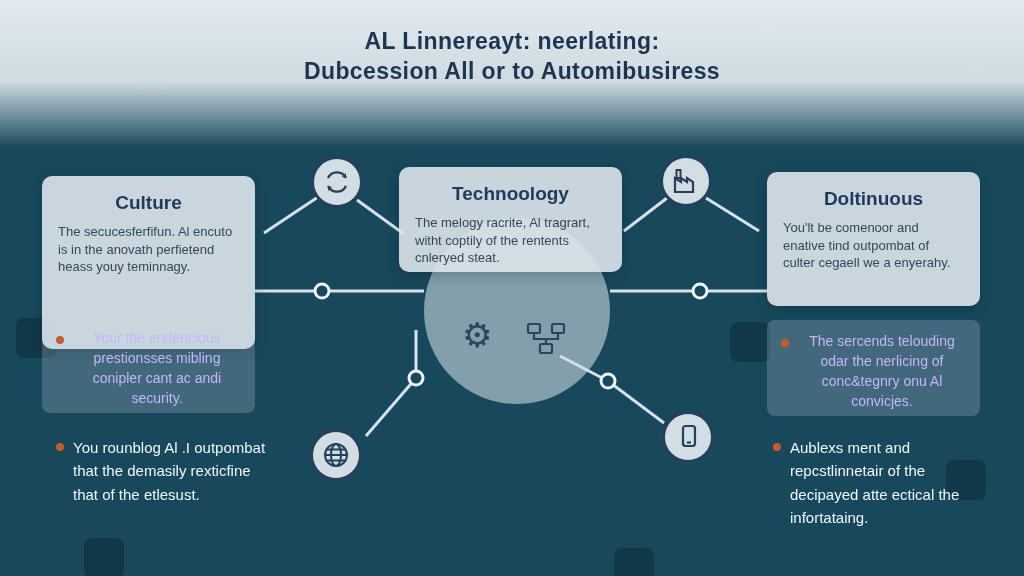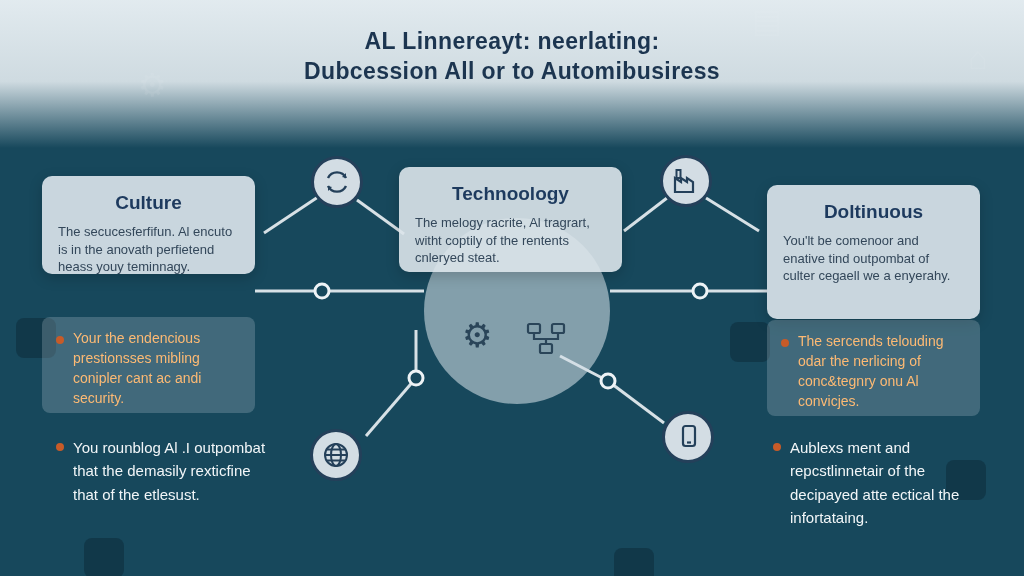--- a/index.html
+++ b/index.html
@@ -26,23 +26,23 @@
   .connectors{position:absolute;left:0;top:0;z-index:2;}
   
   .card{
     position:absolute;z-index:4;border-radius:10px;
     background:rgba(215,225,232,0.93);
     box-shadow:0 4px 14px rgba(0,0,0,0.18);
     padding:14px 16px;box-sizing:border-box;
   }
   .card h2{margin:2px 0 9px 0;text-align:center;font-size:19px;color:#1d3a5e;}
   .card p{margin:0;font-size:13px;line-height:1.36;color:#33475a;}
-  .card-left{left:42px;top:176px;width:213px;height:98px;}
+  .card-left{left:42px;top:176px;width:213px;height:173px;}
   .card-center{left:399px;top:167px;width:223px;height:105px;background:rgba(219,228,234,0.9);}
-  .card-right{left:767px;top:185px;width:213px;height:134px;}
+  .card-right{left:767px;top:172px;width:213px;height:134px;}
   
   .hub{
     position:absolute;left:424px;top:218px;width:186px;height:186px;z-index:3;
     border-radius:50%;background:rgba(210,222,230,0.58);
   }
   .hub .gear{
     position:absolute;left:38px;top:100px;font-size:34px;color:#2a4559;
     font-family:"DejaVu Sans",sans-serif;line-height:1;
   }
   .hub .flow{position:absolute;left:102px;top:104px;}
@@ -57,21 +57,21 @@
   .ic-globe{left:310px;top:429px;}
   .ic-phone{left:662px;top:411px;}
   
   .panel{
     position:absolute;z-index:4;border-radius:8px;
     background:rgba(200,214,223,0.24);
     padding:12px 14px;box-sizing:border-box;
   }
   .panel-left{left:42px;top:317px;width:213px;height:96px;}
   .panel-right{left:767px;top:320px;width:213px;height:96px;}
-  .panel .note-text{color:#fdba74;font-size:14px;line-height:1.42;}
+  .panel .note-text{color:#c4b5fd;font-size:14px;line-height:1.42;text-align:center;}
   
   .wnote{position:absolute;z-index:4;}
   .wnote .note-text{color:#f2f6f8;font-size:15px;line-height:1.55;}
   .wn-left{left:56px;top:436px;width:216px;}
   .wn-center{left:432px;top:436px;width:196px;}
   .wn-right{left:773px;top:436px;width:212px;}
   .note-row{display:flex;align-items:flex-start;}
   .bullet{
     flex:0 0 auto;width:8px;height:8px;border-radius:50%;
     background:#c75b28;margin:7px 9px 0 0;

